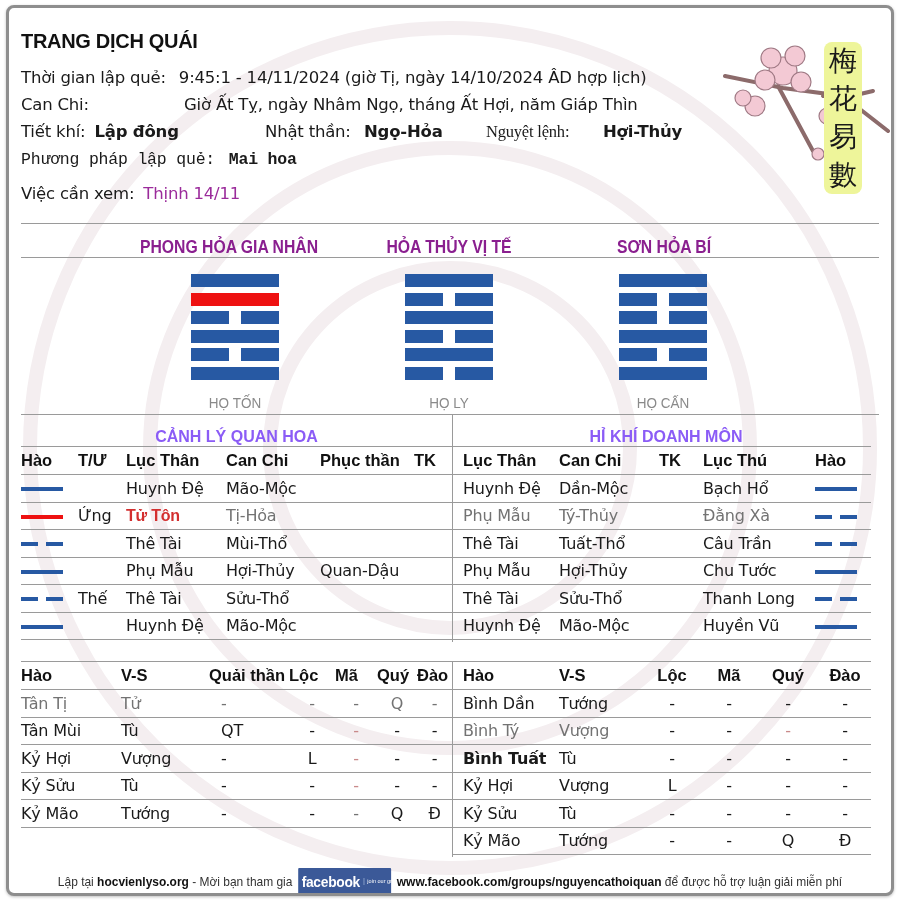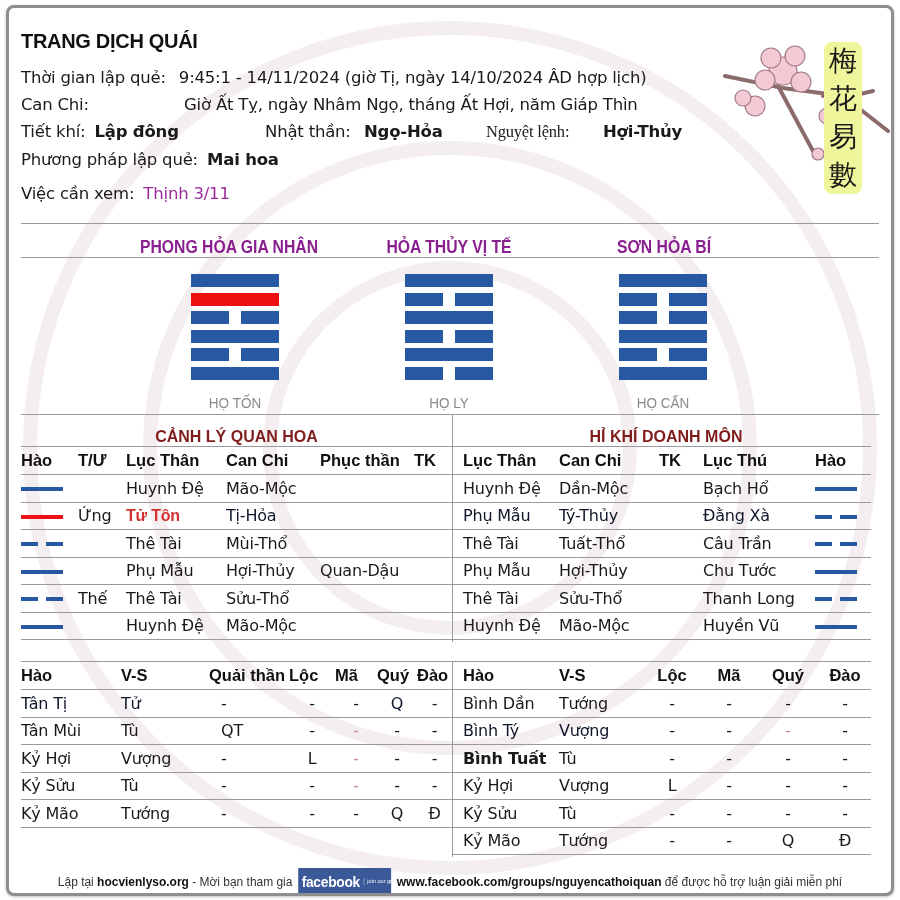--- a/index.html
+++ b/index.html
@@ -43,27 +43,27 @@
   .yao { height: 13px; margin-bottom: 5.6px; display: flex; justify-content: space-between; }
   .yao .seg { background: #2759a3; }
   .yao.yang .seg { width: 100%; }
   .yao.yin .seg { width: 38px; }
   .yao.moving .seg { background: #ee1111; }
   .hex-family {
     position: absolute; top: 386px; font-family: "Liberation Sans", sans-serif; font-size: 15px;
     color: #8a8a8a; transform: scaleX(0.9); text-align: center; width: 120px;
   }
 
-  .sec-title { position: absolute; top: 420px; font-family: "Liberation Sans", sans-serif; font-weight: bold; font-size: 16px; color: #7f1d1d; text-align: center; }
+  .sec-title { position: absolute; top: 420px; font-family: "Liberation Sans", sans-serif; font-weight: bold; font-size: 16px; color: #8b5cf6; text-align: center; }
   table { position: absolute; border-collapse: collapse; font-size: 16px; }
   th { font-family: "Liberation Sans", sans-serif; font-weight: bold; font-size: 16.5px; text-align: left; height: 28px; padding: 0; color: #111; }
   td { height: 27.5px; padding: 0; color: #1a1a1a; white-space: nowrap; border-top: 1px solid #9a9a9a; letter-spacing: -0.2px; }
   tr:last-child td { border-bottom: 1px solid #9a9a9a; }
   thead tr th { border-top: 1px solid #9a9a9a; }
-  .red { color: #0f172a; }
+  .red { color: #737373; }
   .red-bold { color: #d32f2f; font-weight: bold; font-family: "Liberation Sans", sans-serif; }
   .c { text-align: center; }
   .mini-yang { display: inline-block; width: 42px; height: 4px; background: #2759a3; vertical-align: middle; }
   .mini-yang.moving { background: #ee1111; }
   .mini-yin { display: inline-flex; width: 42px; justify-content: space-between; vertical-align: middle; }
   .mini-yin span { width: 17px; height: 4px; background: #2759a3; display: block; }
   .fade { color: #c98a8a; }
 
   .footer {
     position: absolute; left: 0; top: 858px; width: 882px; height: 30px; display: flex; align-items: center; justify-content: center;
@@ -98,27 +98,27 @@
     <span style="position:absolute; left:163px;">Giờ Ất Tỵ, ngày Nhâm Ngọ, tháng Ất Hợi, năm Giáp Thìn</span>
   </div>
   <div class="info-line" style="top:114px; width:700px;">
     <span>Tiết khí:</span>
     <b style="margin-left:4px;">Lập đông</b>
     <span style="position:absolute; left:244px;">Nhật thần:</span>
     <b style="position:absolute; left:343px;">Ngọ-Hỏa</b>
     <span style="position:absolute; left:465px;font-family:Liberation Serif, serif;">Nguyệt lệnh:</span>
     <b style="position:absolute; left:582px;">Hợi-Thủy</b>
   </div>
-  <div class="info-line" style="top:142px;">
+  <div class="info-line" style="top:142px;font-family:Liberation Mono, monospace;">
     <span>Phương pháp lập quẻ:</span>
     <b style="margin-left:4px;">Mai hoa</b>
   </div>
   <div class="info-line" style="top:176px;">
     <span>Việc cần xem:</span>
-    <span class="purple" style="margin-left:4px;">Thịnh 3/11</span>
+    <span class="purple" style="margin-left:4px;">Thịnh 14/11</span>
   </div>
 
   <svg class="logo" viewBox="0 0 170 165">
     <g stroke="#8c6b6b" stroke-width="4" fill="none" stroke-linecap="round">
       <path d="M2 40 L60 52 L120 60 L165 95"></path>
       <path d="M55 50 L90 115"></path>
       <path d="M100 60 L130 20"></path>
       <path d="M120 62 L150 55"></path>
     </g>
     <g fill="#f3c9d4" stroke="#a07a85" stroke-width="1.2">

